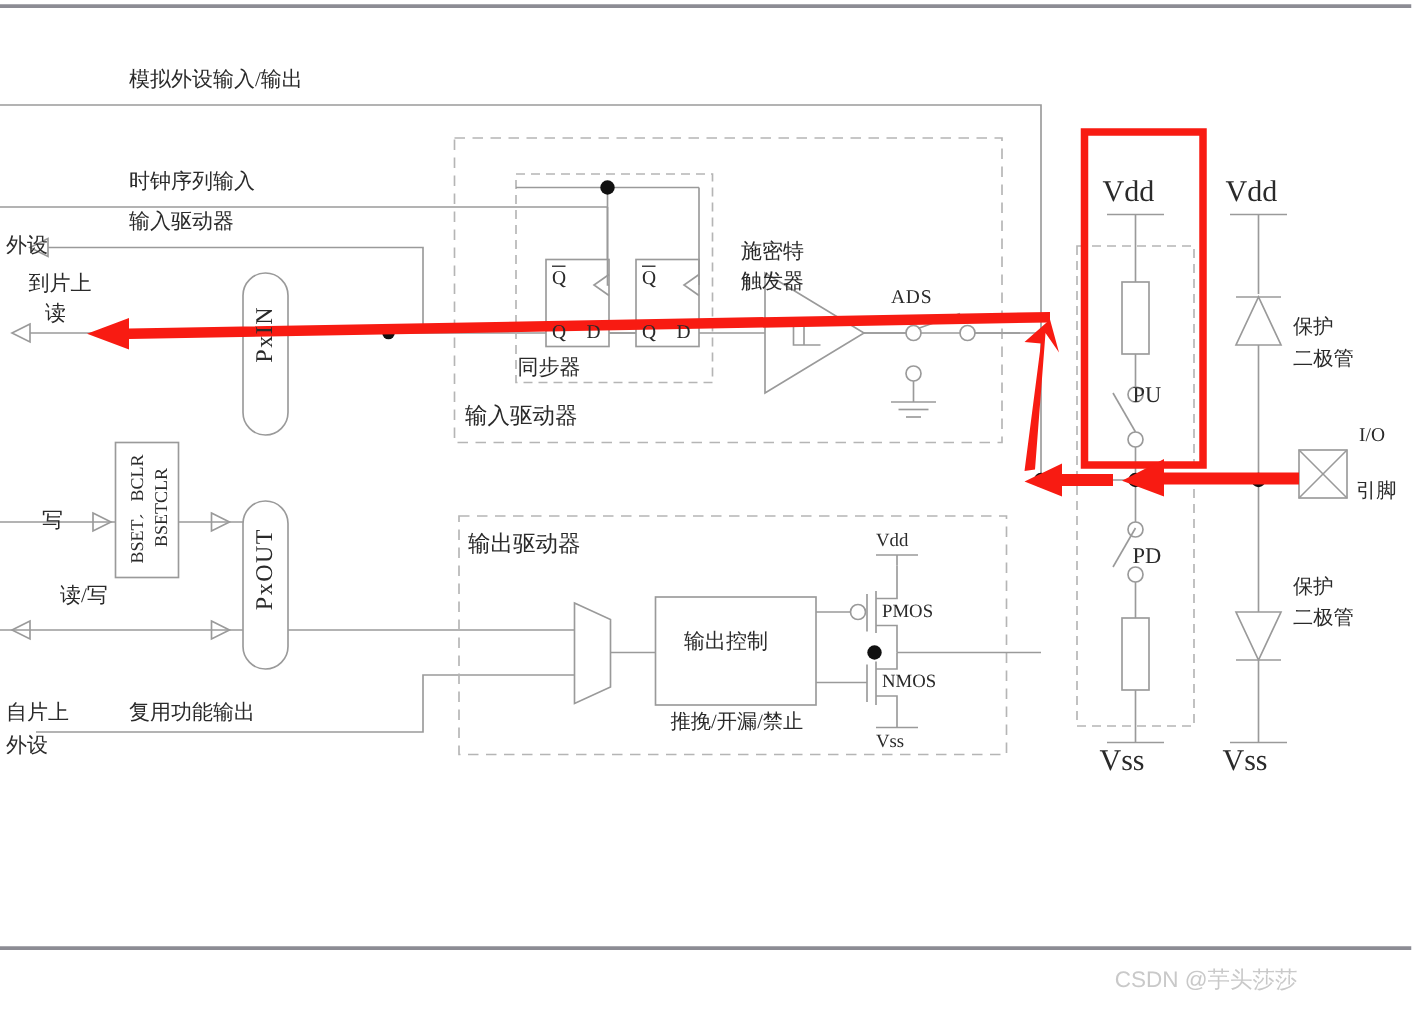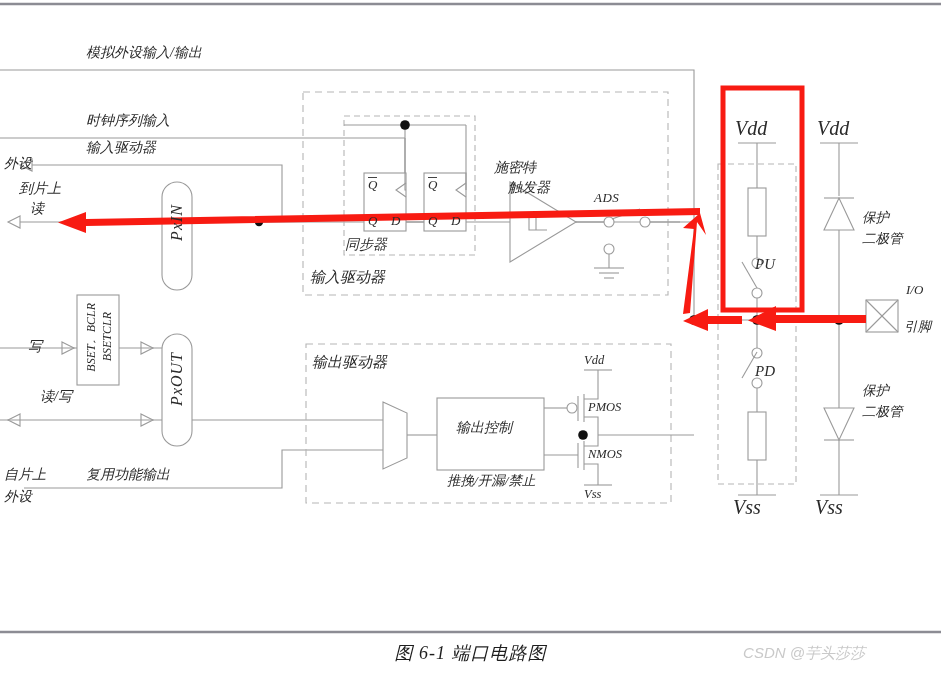--- a/index.html
+++ b/index.html
@@ -3,21 +3,21 @@
 <meta charset="utf-8">
 <style>
   html,body{margin:0;padding:0;background:#fff;}
   body{
     width:941px;height:675px;
     font-family:"Liberation Serif","DejaVu Serif",serif;
     color:#222;
     position:relative;
     overflow:hidden;
   }
-  #stage{position:absolute;left:0;top:0;width:883px;height:675px;font-style:italic;}
+  #stage{position:absolute;left:0;top:0;width:883px;height:675px;}
   svg#diagram{position:absolute;left:0;top:0;width:941px;height:675px;}
   .lbl{position:absolute;white-space:nowrap;font-family:"Liberation Serif","DejaVu Serif",serif;color:#2a2a2a;}
   .cn{font-family:"Liberation Serif","DejaVu Serif",serif;}
   .vert{writing-mode:vertical-rl;text-orientation:mixed;}
   .caption{
     position:absolute;left:0;width:941px;text-align:center;
     font-size:18px;color:#1d1d1d;letter-spacing:1px;
   }
   .note{position:absolute;font-size:12.5px;color:#222;}
   .watermark{
@@ -227,21 +227,21 @@
     <span style="border-top:1px solid #444;padding-top:0px;display:inline-block;line-height:1.1;">Q</span>
   </div>
   <div class="lbl" style="left:428px;top:213px;font-size:13px;">Q</div>
   <div class="lbl" style="left:451px;top:213px;font-size:13px;">D</div>
 
   <div class="lbl cn" style="left:345px;top:236px;font-size:14px;">同步器</div>
 
   <div class="lbl cn" style="left:310px;top:268px;font-size:15px;">输入驱动器</div>
 
   <div class="lbl cn" style="left:494px;top:159px;font-size:14px;">施密特</div>
-  <div class="lbl cn" style="left:508px;top:179px;font-size:14px;">触发器</div>
+  <div class="lbl cn" style="left:494px;top:179px;font-size:14px;">触发器</div>
 
   <div class="lbl" style="left:594px;top:190px;font-size:13px;letter-spacing:0.5px;">ADS</div>
 
   <div class="lbl cn" style="left:312px;top:353px;font-size:15px;">输出驱动器</div>
 
   <div class="lbl cn" style="left:456px;top:419px;font-size:14px;">输出控制</div>
 
   <div class="lbl cn" style="left:447px;top:472px;font-size:13.5px;">推挽/开漏/禁止</div>
 
   <div class="lbl" style="left:584px;top:353px;font-size:12.5px;">Vdd</div>
@@ -259,17 +259,16 @@
 
   <div class="lbl cn" style="left:862px;top:209px;font-size:13.5px;">保护</div>
   <div class="lbl cn" style="left:862px;top:230px;font-size:13.5px;">二极管</div>
   <div class="lbl cn" style="left:862px;top:382px;font-size:13.5px;">保护</div>
   <div class="lbl cn" style="left:862px;top:403px;font-size:13.5px;">二极管</div>
 
   <div class="lbl" style="left:906px;top:282px;font-size:13px;">I/O</div>
   <div class="lbl cn" style="left:904px;top:318px;font-size:13.5px;">引脚</div>
 
 
-  <div class="caption cn" style="top:641px;">图 6-1   端口电路图</div>
 
   <div class="watermark">CSDN @芋头莎莎</div>
 
 </div>
 
 </body></html>

